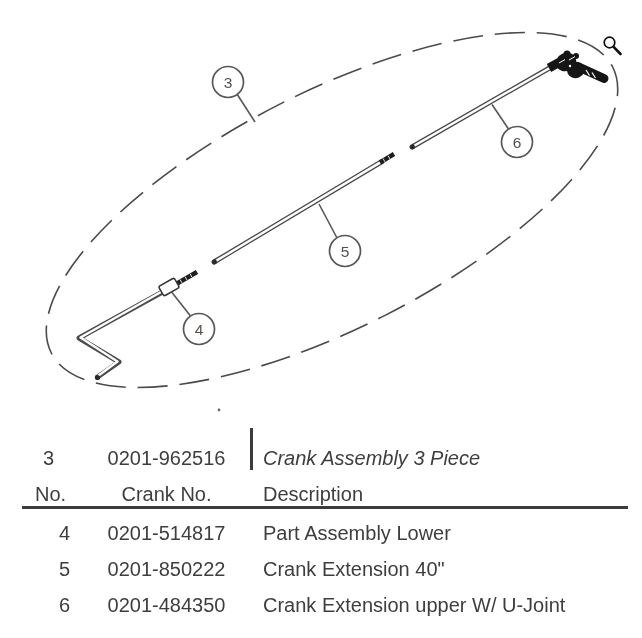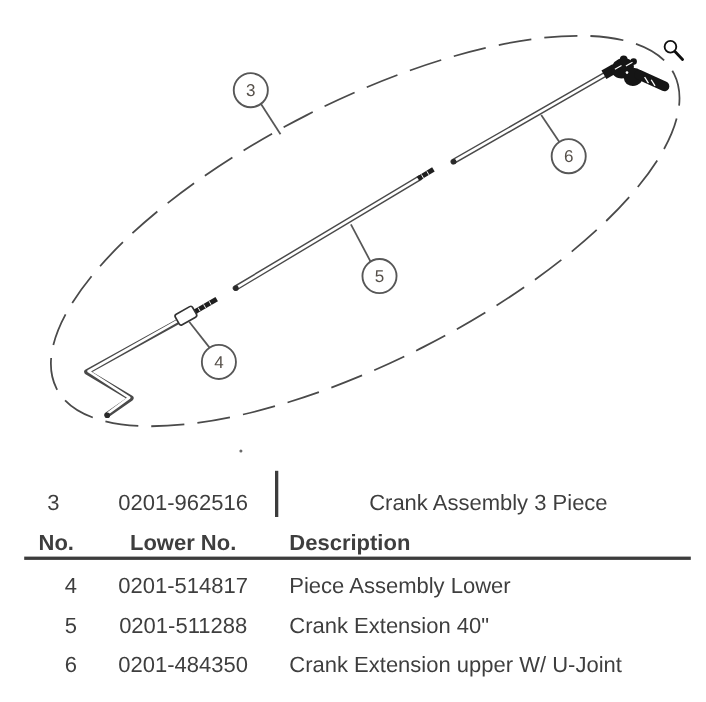--- a/index.html
+++ b/index.html
@@ -7,23 +7,23 @@
     position:relative;width:642px;height:638px;background:#ffffff;overflow:hidden;
     font-family:"Liberation Sans","DejaVu Sans",sans-serif;color:#3e3e3e;
   }
   svg{position:absolute;left:0;top:0;}
   .cell{position:absolute;font-size:20px;line-height:24px;color:#3e3e3e;white-space:nowrap;}
   
   .c-no{left:30px;width:40px;text-align:right;}
   .c-part{left:100px;width:133px;text-align:center;}
   .c-desc{left:263px;text-align:right;}
   .s-no{left:22px;width:32px;text-align:right;}
-  .s-desc{left:263px;width:362px;text-align:center;}
+  .s-desc{left:263px;width:362px;text-align:left;font-style:italic;}
   
-  .rA{top:446px;} .rB{top:482px;font-weight:bold;} .r4{top:521px;} .r5{top:557px;} .r6{top:593px;}
+  .rA{top:446px;} .rB{top:482px;} .r4{top:521px;} .r5{top:557px;} .r6{top:593px;}
   .rule{position:absolute;left:22px;top:506px;width:606px;height:2.5px;background:#3c3c3c;}
   .vdiv{position:absolute;left:250px;top:428px;width:2.5px;height:42px;background:#3c3c3c;}
   .callout-num{font-size:15.5px;fill:#56504a;font-family:"Liberation Sans","DejaVu Sans",sans-serif;}
 </style>
 </head>
 <body>
 
 <div class="screen">
 
   <svg width="642" height="432" viewBox="0 0 642 432">
@@ -104,31 +104,31 @@
   </svg>
 
   <div>
 
     <div class="cell rA s-no">3</div>
     <div class="cell rA c-part">0201-962516</div>
     <div class="vdiv"></div>
     <div class="cell rA s-desc">Crank Assembly 3 Piece</div>
 
     <div class="cell rB" style="left:35px;">No.</div>
-    <div class="cell rB c-part">Lower No.</div>
+    <div class="cell rB c-part">Crank No.</div>
     <div class="cell rB c-desc">Description</div>
 
     <div class="rule"></div>
 
     <div class="cell r4 c-no">4</div>
     <div class="cell r4 c-part">0201-514817</div>
-    <div class="cell r4 c-desc">Piece Assembly Lower</div>
+    <div class="cell r4 c-desc">Part Assembly Lower</div>
 
     <div class="cell r5 c-no">5</div>
-    <div class="cell r5 c-part">0201-511288</div>
+    <div class="cell r5 c-part">0201-850222</div>
     <div class="cell r5 c-desc">Crank Extension 40"</div>
 
     <div class="cell r6 c-no">6</div>
     <div class="cell r6 c-part">0201-484350</div>
     <div class="cell r6 c-desc">Crank Extension upper W/ U-Joint</div>
 
   </div>
 </div>
 
 </body></html>

